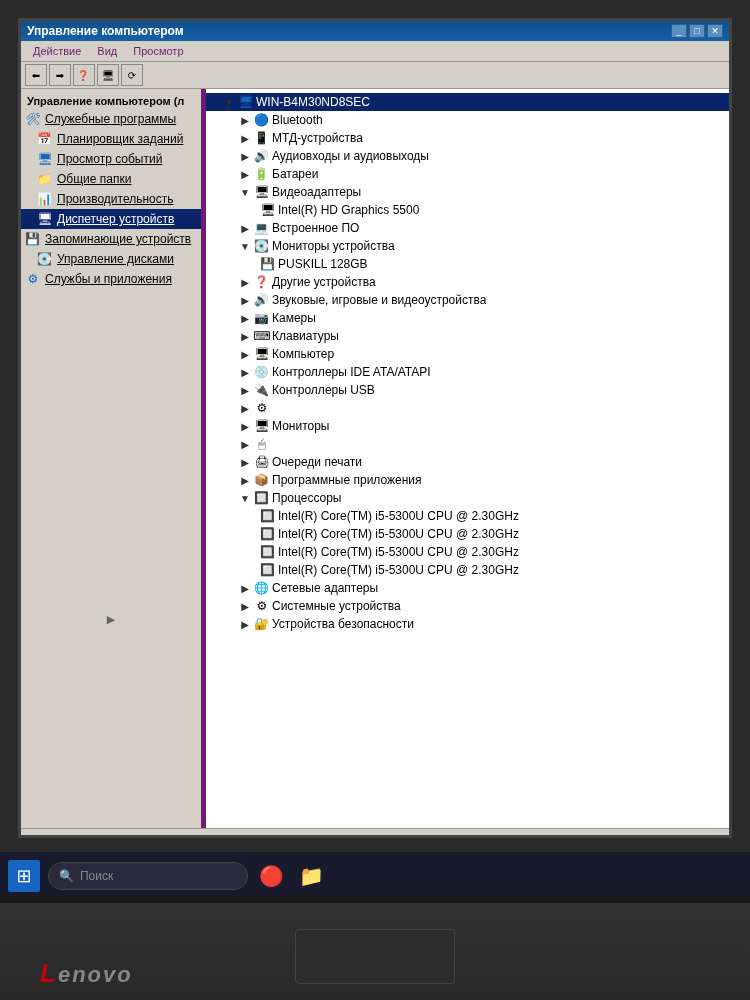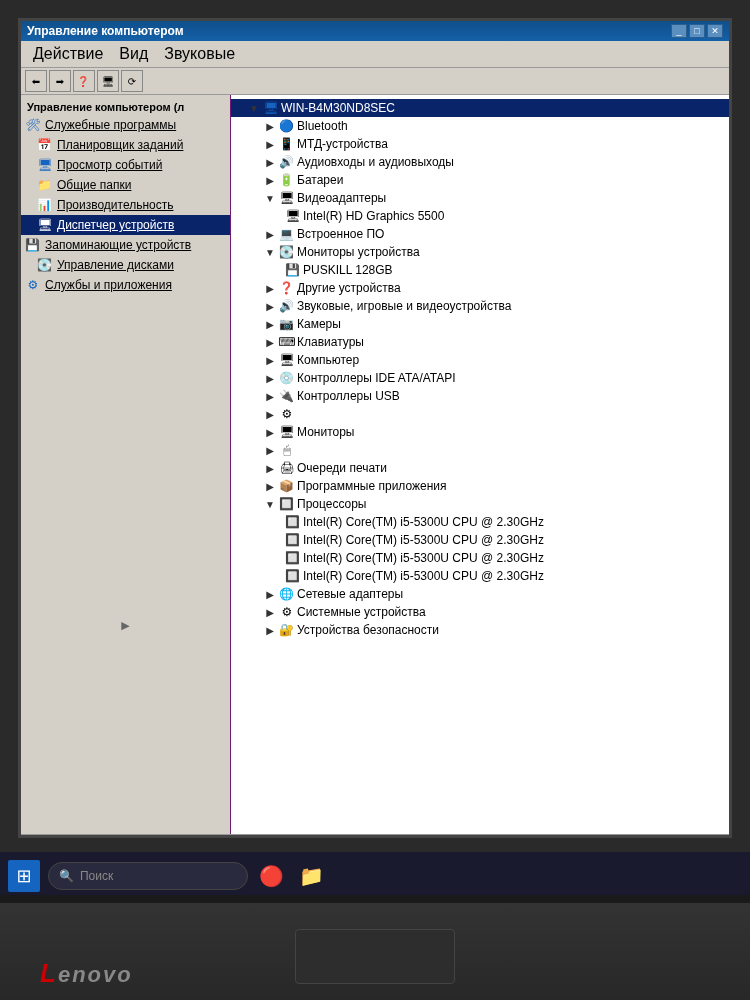--- a/index.html
+++ b/index.html
@@ -66,24 +66,24 @@
 
     
     .menubar {
       background: #d4d0c8;
       display: flex;
       gap: 0;
       border-bottom: 1px solid #999;
       padding: 2px 4px;
     }
     .menu-item {
-      font-size: 16px;
+      font-size: 11px;
       padding: 2px 8px;
       cursor: pointer;
-      color: #000000;
+      color: #701a75;
     }
 
     
     .toolbar {
       background: #d4d0c8;
       display: flex;
       align-items: center;
       gap: 2px;
       padding: 2px 4px;
       border-bottom: 1px solid #999;
@@ -101,23 +101,23 @@
     }
 
     
     .main-content {
       display: flex;
       height: calc(100% - 75px);
     }
 
     
     .left-panel {
-      width: 210px;
+      width: 185px;
       background: #d4d0c8;
-      border-right: 1px solid #701a75;
+      border-right: 5px solid #701a75;
       overflow-y: auto;
       font-size: 12px;
       padding-top: 4px;
     }
     .left-panel-title {
       font-size: 11px;
       font-weight: bold;
       padding: 2px 6px;
       color: #000;
     }
@@ -303,21 +303,21 @@
       <div class="titlebar-buttons">
         <div class="titlebar-btn">_</div>
         <div class="titlebar-btn">□</div>
         <div class="titlebar-btn">✕</div>
       </div>
     </div>
 
     <div class="menubar">
       <span class="menu-item">Действие</span>
       <span class="menu-item">Вид</span>
-      <span class="menu-item">Звуковые</span>
+      <span class="menu-item">Просмотр</span>
     </div>
 
     <div class="toolbar">
       <div class="toolbar-btn">⬅</div>
       <div class="toolbar-btn">➡</div>
       <div class="toolbar-btn">❓</div>
       <div class="toolbar-btn">🖥</div>
       <div class="toolbar-btn">⟳</div>
     </div>
 

